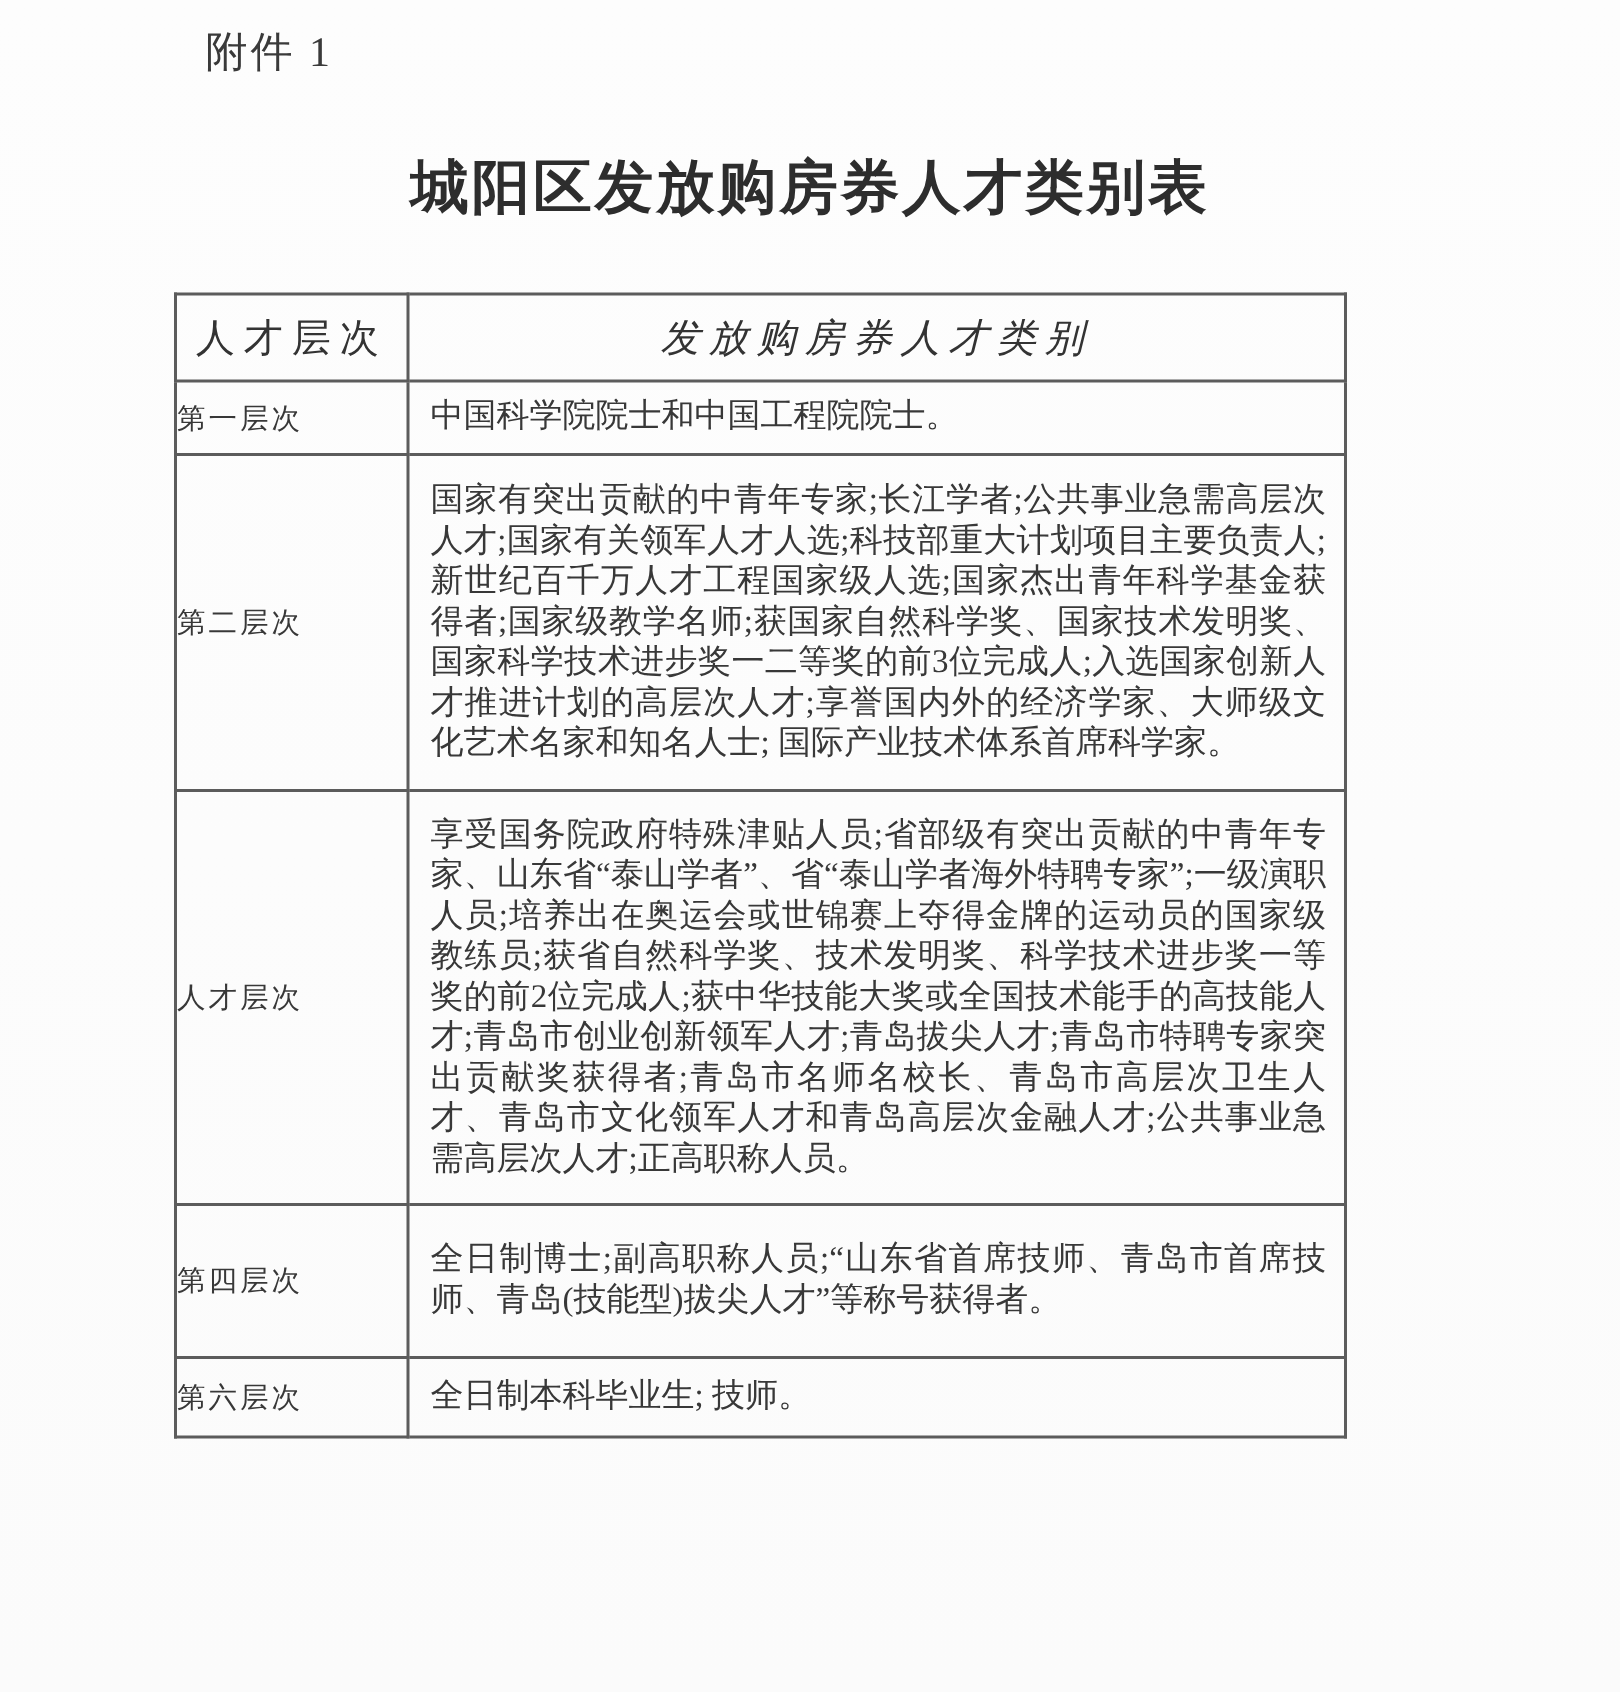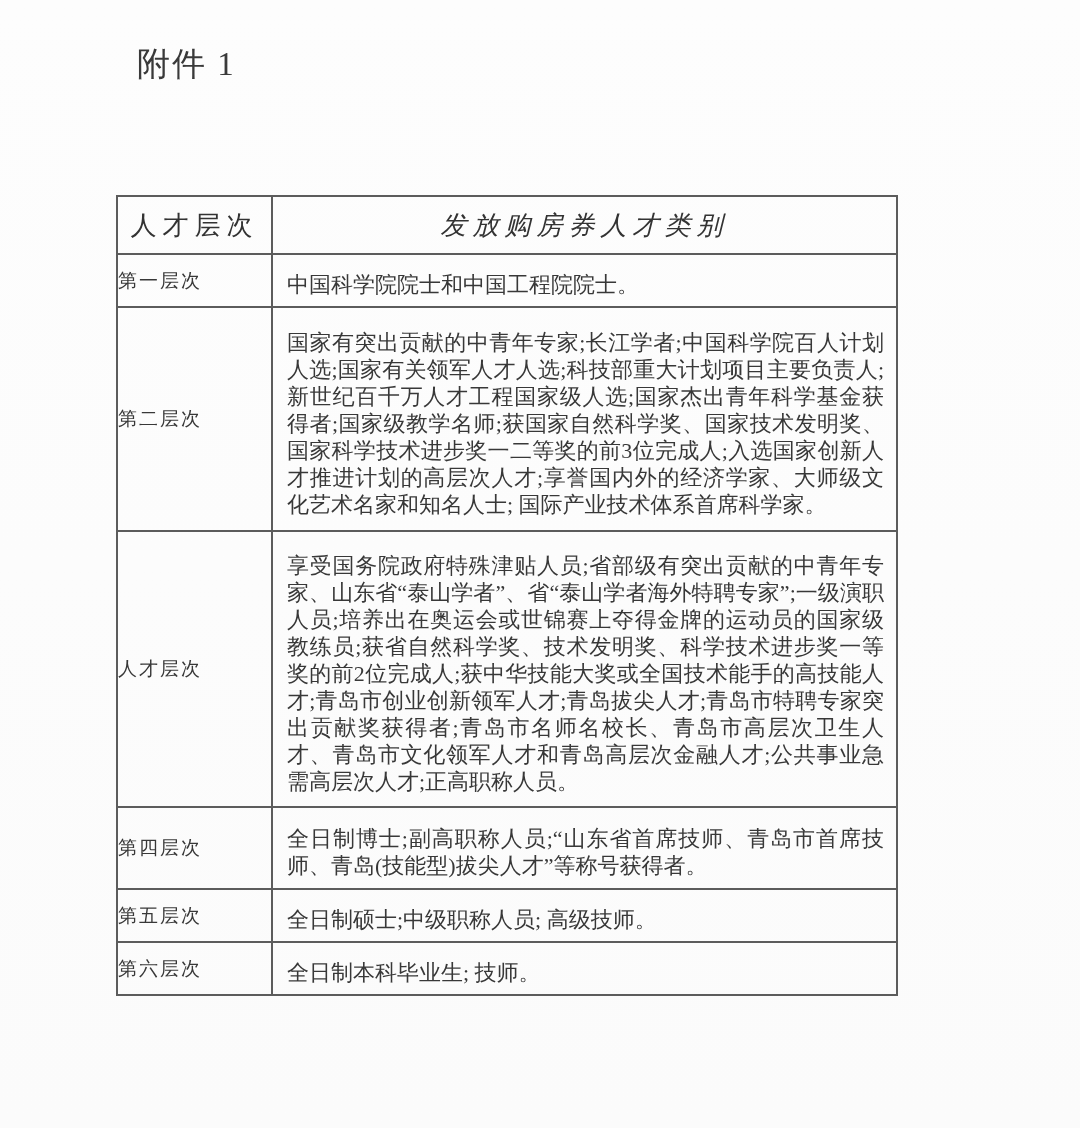--- a/index.html
+++ b/index.html
@@ -16,22 +16,22 @@
   }
   .page {
     width: 1080px;
     height: 1128px;
     position: relative;
     background: linear-gradient(180deg, #fdfdfd 0%, #fbfbfb 100%);
   }
   .attachment-label {
     position: absolute;
     left: 137px;
-    top: 42px;
-    font-size: 33px;
+    top: 16px;
+    font-size: 28px;
     letter-spacing: 2px;
     color: #3a3a3a;
   }
   .doc-title {
     position: absolute;
     left: 0;
     top: 98px;
     width: 1080px;
     text-align: center;
     font-family: "Liberation Sans", "DejaVu Sans", sans-serif;
@@ -63,71 +63,68 @@
   th.h-level { letter-spacing: 6px; }
   th.h-category { letter-spacing: 6px; font-style: italic; }
   td.level-cell {
     font-size: 19px;
     letter-spacing: 2px;
     color: #383838;
   }
   td.category-cell {
     font-size: 22px;
     line-height: 27px;
-    padding: 16px 12px 8px 14px;
+    padding: 4px 12px 8px 14px;
     text-align: justify;
     color: #383838;
     border-radius: 21px;
   }
   tr.row-header { height: 58px; }
   tr.row-1 { height: 49px; }
   tr.row-2 { height: 224px; }
   tr.row-3 { height: 276px; }
-  tr.row-4 { height: 82px; }
+  tr.row-4 { height: 102px; }
   tr.row-5 { height: 50px; }
   tr.row-6 { height: 53px; margin-top: 48px; }
   tr.row-7 { height: 109px; }
 </style>
 </head>
 <body>
 
 <div class="page">
 
   <div class="attachment-label">附件 1</div>
 
+  <div class="doc-title">城阳区发放购房券人才类别表</div>
 
   <table class="talent-table">
     <colgroup>
       <col class="c-level">
       <col class="c-category">
     </colgroup>
     <tbody>
       <tr class="row-header">
         <th class="h-level">人才层次</th>
         <th class="h-category">发放购房券人才类别</th>
       </tr>
       <tr class="row-1">
         <td class="level-cell">第一层次</td>
         <td class="category-cell">中国科学院院士和中国工程院院士。</td>
       </tr>
       <tr class="row-2">
         <td class="level-cell">第二层次</td>
-        <td class="category-cell">国家有突出贡献的中青年专家;长江学者;中国科学院百人计划人选;国家有关领军人才人选;科技部重大计划项目主要负责人;新世纪百千万人才工程国家级人选;国家杰出青年科学基金获得者;国家级教学名师;获国家自然科学奖、国家技术发明奖、国家科学技术进步奖一二等奖的前3位完成人;入选国家创新人才推进计划的高层次人才;享誉国内外的经济学家、大师级文化艺术名家和知名人士; 国际产业技术体系首席科学家。</td>
+        <td class="category-cell">国家有突出贡献的中青年专家;长江学者;公共事业急需高层次人才;国家有关领军人才人选;科技部重大计划项目主要负责人;新世纪百千万人才工程国家级人选;国家杰出青年科学基金获得者;国家级教学名师;获国家自然科学奖、国家技术发明奖、国家科学技术进步奖一二等奖的前3位完成人;入选国家创新人才推进计划的高层次人才;享誉国内外的经济学家、大师级文化艺术名家和知名人士; 国际产业技术体系首席科学家。</td>
       </tr>
       <tr class="row-3">
         <td class="level-cell">人才层次</td>
         <td class="category-cell">享受国务院政府特殊津贴人员;省部级有突出贡献的中青年专家、山东省“泰山学者”、省“泰山学者海外特聘专家”;一级演职人员;培养出在奥运会或世锦赛上夺得金牌的运动员的国家级教练员;获省自然科学奖、技术发明奖、科学技术进步奖一等奖的前2位完成人;获中华技能大奖或全国技术能手的高技能人才;青岛市创业创新领军人才;青岛拔尖人才;青岛市特聘专家突出贡献奖获得者;青岛市名师名校长、青岛市高层次卫生人才、青岛市文化领军人才和青岛高层次金融人才;公共事业急需高层次人才;正高职称人员。</td>
       </tr>
       <tr class="row-4">
         <td class="level-cell">第四层次</td>
         <td class="category-cell">全日制博士;副高职称人员;“山东省首席技师、青岛市首席技师、青岛(技能型)拔尖人才”等称号获得者。</td>
-      </tr>
-      <tr class="row-5">
-        <td class="level-cell">第五层次</td>
-        <td class="category-cell">全日制硕士;中级职称人员; 高级技师。</td>
       </tr>
       <tr class="row-6">
         <td class="level-cell">第六层次</td>
         <td class="category-cell">全日制本科毕业生; 技师。</td>
       </tr>
     </tbody>
   </table>
 
 </div>
 

